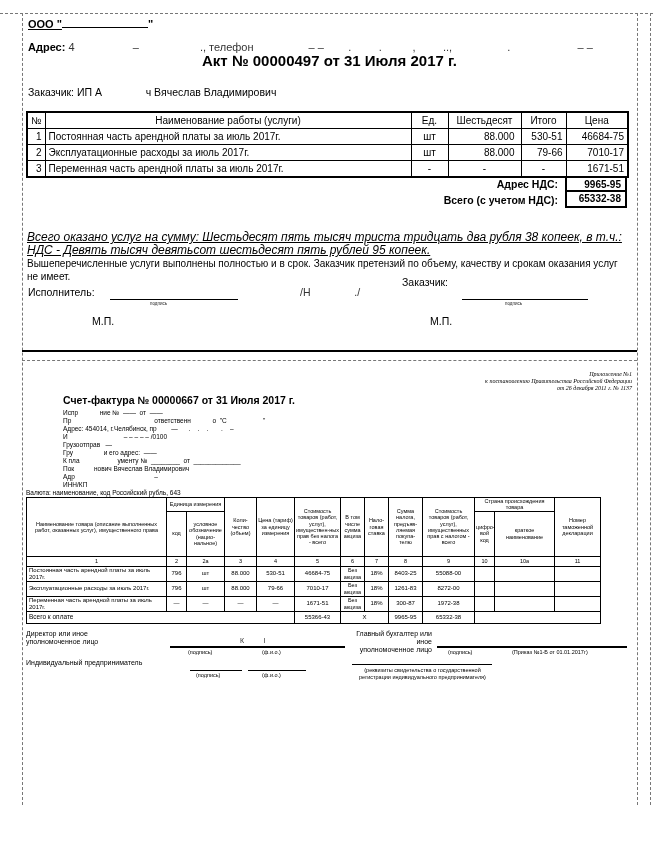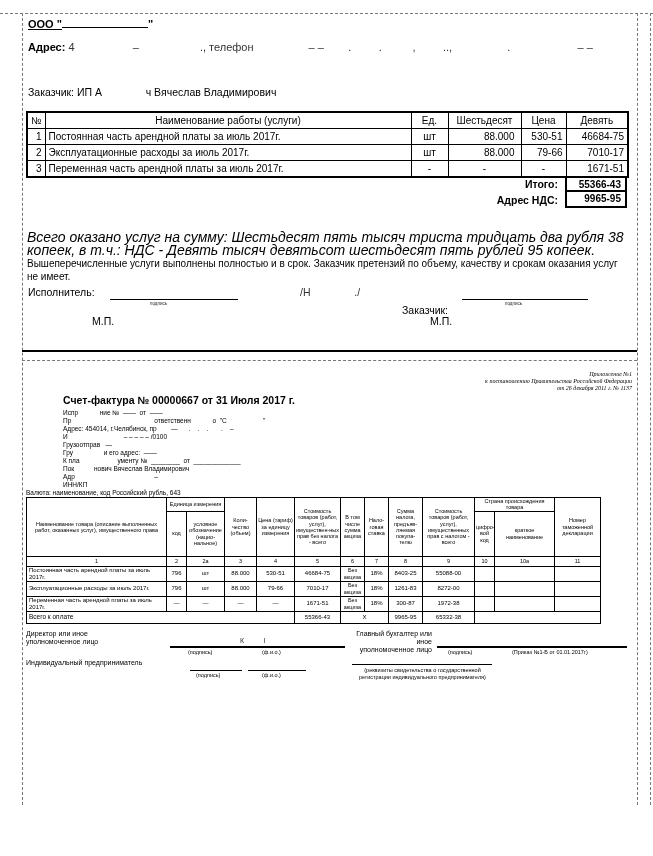--- a/index.html
+++ b/index.html
@@ -50,41 +50,42 @@
   <div class="abs dash-v" style="left:650px;top:13px;height:792px;"></div>
 
   <div class="abs" style="left:28px;top:16px;font-size:11px;font-weight:bold;">
     <span style="text-decoration:underline;">ООО "</span><span style="display:inline-block;width:86px;border-bottom:1.5px solid #000;height:11px;"></span><span>"</span>
   </div>
   <div class="abs" style="left:28px;top:41px;font-size:11px;text-align:center;">
     <span style="font-weight:bold;">Адрес:</span>
     <span class="pre frag">4                   –                    ., телефон                  – –        .         .          ,         ..,                  .                      – –</span>
   </div>
 
+  <div class="abs" style="left:22px;top:52px;width:615px;text-align:center;font-size:15px;font-weight:bold;">Акт № 00000497 от 31 Июля 2017 г.</div>
 
   <div class="abs pre" style="left:28px;top:86px;font-size:10.5px;">Заказчик: ИП А               ч Вячеслав Владимирович</div>
 
   <div class="abs" style="left:26px;top:111px;">
     <table class="act-table">
       <colgroup>
         <col style="width:18px">
           <col style="width:366px">
           <col style="width:37px">
         <col style="width:73px">
           <col style="width:45px">
           <col style="width:62px">
       </colgroup>
       <tbody>
           <tr>
         <th>№</th>
         <th>Наименование работы (услуги)</th>
         <th>Ед.</th>
         <th class="nr">Шестьдесят</th>
-        <th class="nl">Цена</th>
-        <th>Девять</th>
+        <th class="nl">Итого</th>
+        <th>Цена</th>
       </tr>
       <tr>
         <td class="ar">1</td>
         <td>Постоянная часть арендной платы за июль 2017г.</td>
         <td class="ac">шт</td>
         <td class="ar nr" style="padding-right:6px;">88.000</td>
         <td class="ar nl">530-51</td>
         <td class="ar">46684-75</td>
       </tr>
       <tr>
@@ -102,39 +103,39 @@
         <td class="ac nr">-</td>
         <td class="ac nl">-</td>
         <td class="ar">1671-51</td>
       </tr>
     </tbody>
       </table>
   </div>
 
   <div class="abs tot-wrap" style="left:26px;top:176px;width:601px;">
     <div class="tot-row">
-      <div class="tot-label">Итого:</div>
-      <div class="tot-box">55366-43</div>
-    </div>
-    <div class="tot-row">
       <div class="tot-label">Адрес НДС:</div>
       <div class="tot-box">9965-95</div>
     </div>
+    <div class="tot-row">
+      <div class="tot-label">Всего (с учетом НДС):</div>
+      <div class="tot-box">65332-38</div>
+    </div>
   </div>
 
   <div class="abs" style="left:27px;top:231px;width:604px;">
-    <div style="font-style:italic;font-size:14px;line-height:13px;">Всего оказано услуг на сумму: Шестьдесят пять тысяч триста тридцать два рубля 38 копеек, в т.ч.: НДС - Девять тысяч девятьсот шестьдесят пять рублей 95 копеек.</div>
+    <div style="font-style:italic;font-size:12px;line-height:13px;text-decoration:underline;">Всего оказано услуг на сумму: Шестьдесят пять тысяч триста тридцать два рубля 38 копеек, в т.ч.: НДС - Девять тысяч девятьсот шестьдесят пять рублей 95 копеек.</div>
     <div style="font-size:10px;line-height:13px;">Вышеперечисленные услуги выполнены полностью и в срок. Заказчик претензий по объему, качеству и срокам оказания услуг не имеет.</div>
   </div>
 
   <div class="abs" style="left:28px;top:286px;font-size:10.5px;">Исполнитель:</div>
   <div class="abs sig-line" style="left:110px;top:299px;width:128px;"></div>
   <div class="abs cap" style="left:150px;top:301px;">подпись</div>
   <div class="abs pre frag" style="left:300px;top:286px;font-size:10.5px;">/Н               ./</div>
-  <div class="abs" style="left:402px;top:304px;font-size:10.5px;">Заказчик:</div>
+  <div class="abs" style="left:402px;top:276px;font-size:10.5px;">Заказчик:</div>
   <div class="abs sig-line" style="left:462px;top:299px;width:126px;"></div>
   <div class="abs cap" style="left:505px;top:301px;">подпись</div>
 
   <div class="abs" style="left:92px;top:315px;font-size:10.5px;">М.П.</div>
   <div class="abs" style="left:430px;top:315px;font-size:10.5px;">М.П.</div>
 
   <div class="abs" style="left:22px;top:350px;width:615px;border-top:2px solid #000;"></div>
   <div class="abs dash-h" style="left:22px;top:360px;width:615px;"></div>
 
   <div class="abs" style="left:300px;top:371px;width:332px;text-align:right;font-family:'Liberation Serif',serif;font-style:italic;font-size:6px;line-height:6.8px;">

